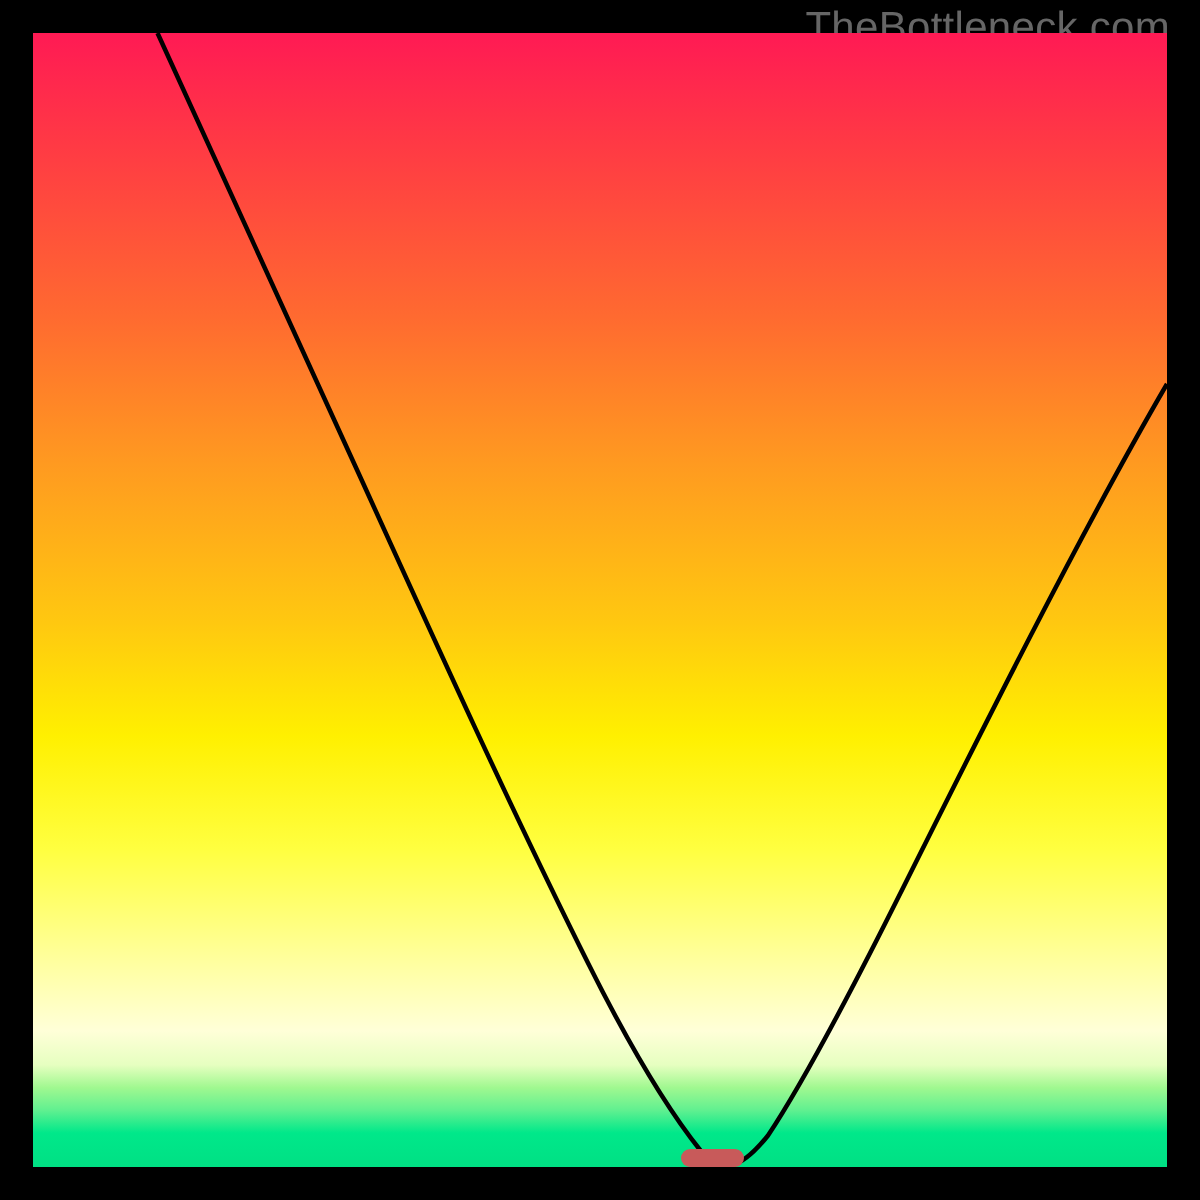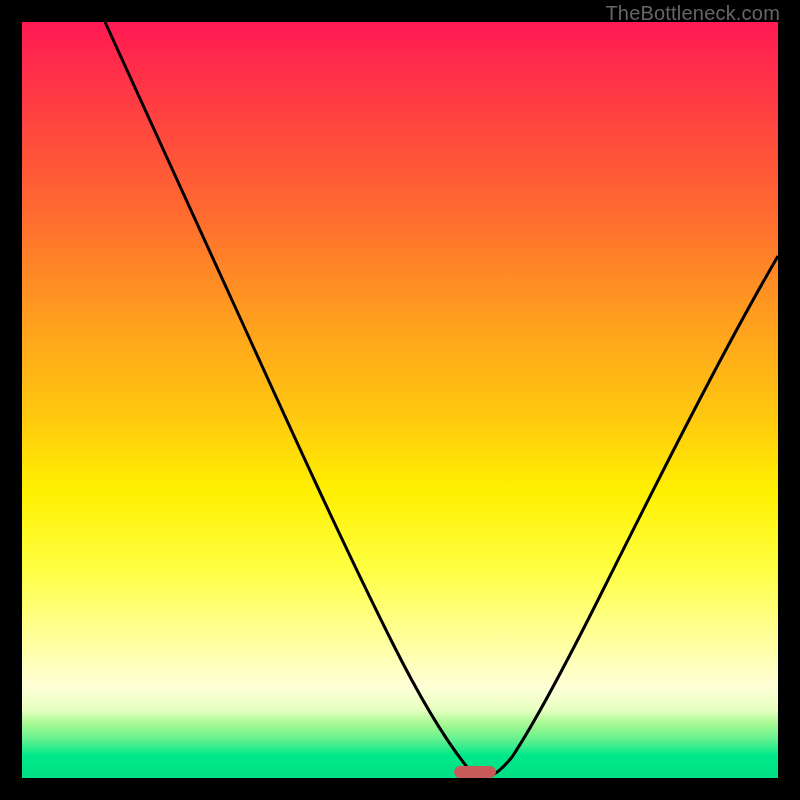--- a/index.html
+++ b/index.html
@@ -41,21 +41,21 @@
       #60F090 95%,
       #00E88A 97%,
       #00E084 100%
     );
   }
   .watermark {
     position: absolute;
     top: 2px;
     right: 20px;
     color: #666;
-    font-size: 20px;
+    font-size: 28px;
     font-weight: 500;
     letter-spacing: 0.2px;
   }
   svg.curve {
     position: absolute;
     top: 0;
     left: 0;
     width: 756px;
     height: 756px;
   }

